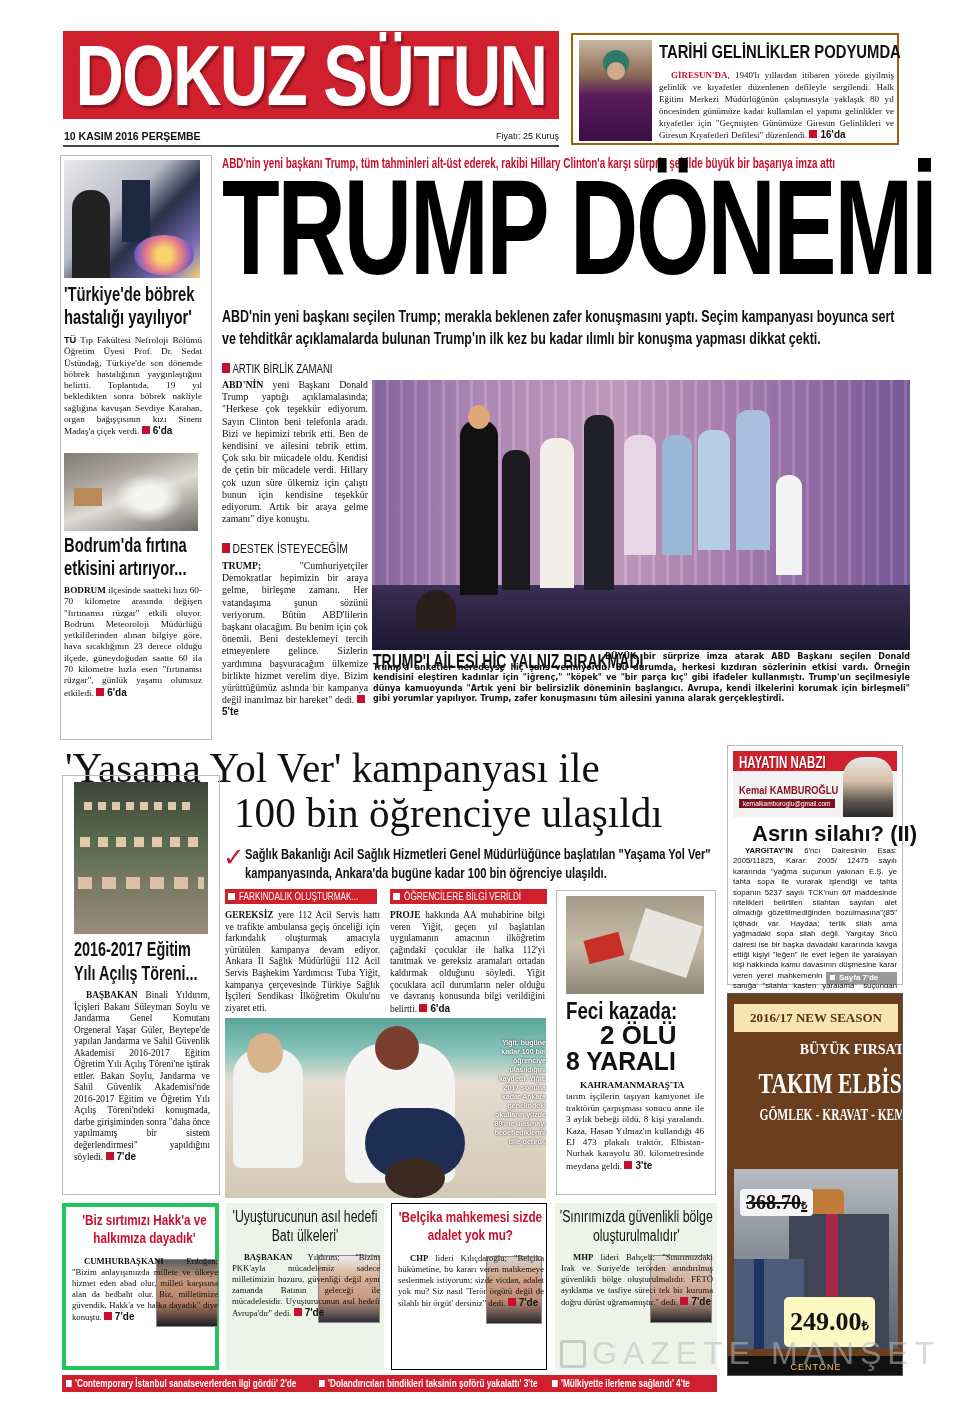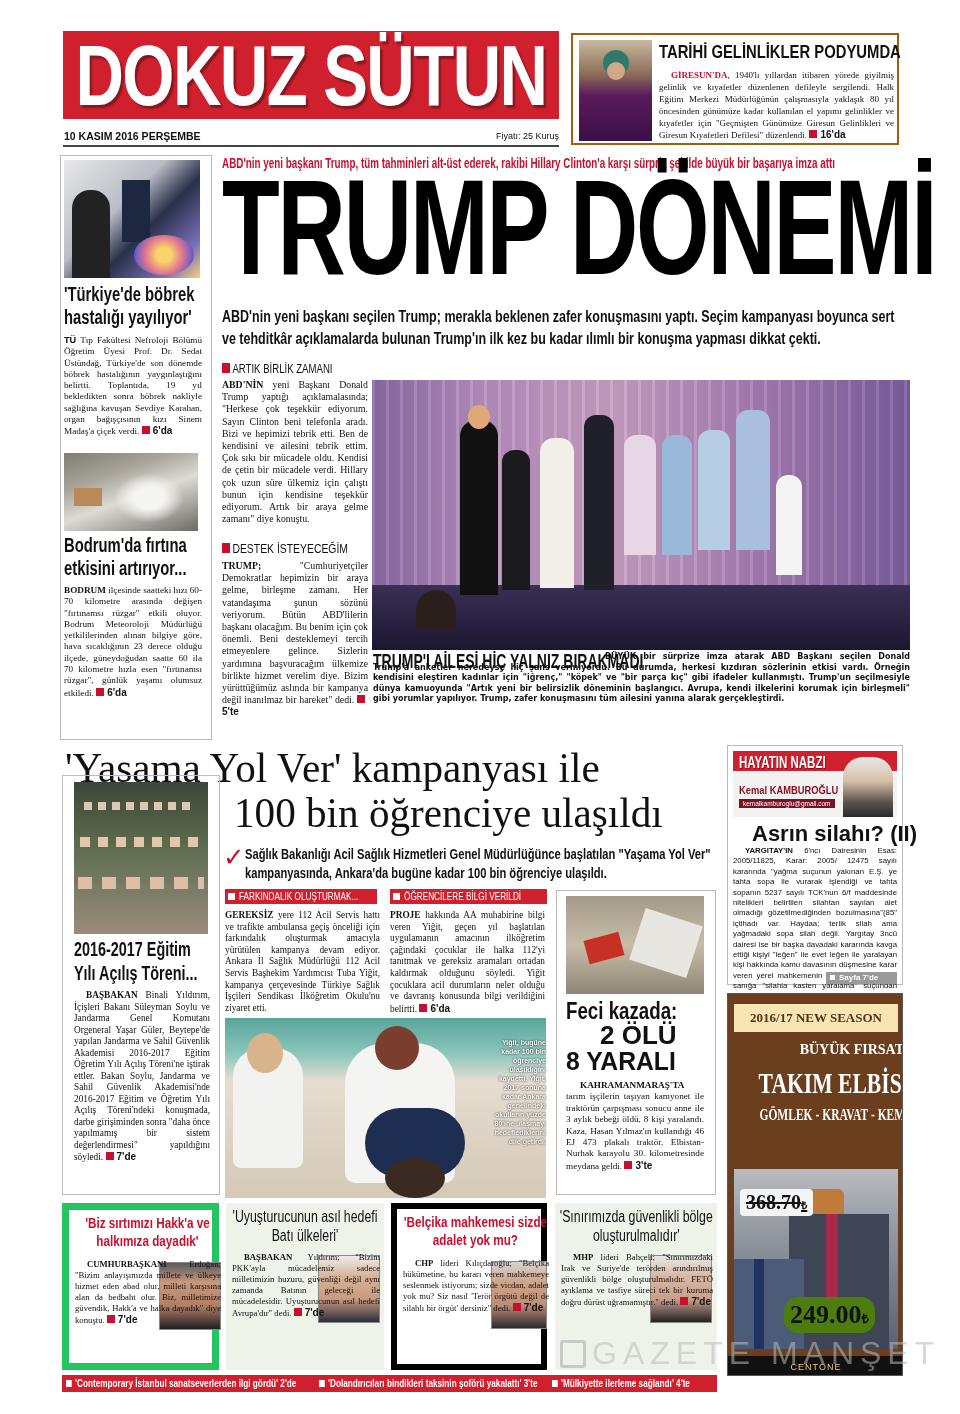--- a/index.html
+++ b/index.html
@@ -180,43 +180,43 @@
   <div class="abs photo" style="left:6px;top:175px;width:164px;height:180px;background:linear-gradient(180deg,#b8bcc2 0%,#8e939c 40%,#5a6270 100%);">
     <div style="position:absolute;left:70px;top:20px;width:40px;height:30px;background:#c07a3a;border-radius:6px;"></div>
     <div style="position:absolute;left:55px;top:45px;width:100px;height:140px;background:#3e4656;"></div>
     <div style="position:absolute;left:92px;top:45px;width:12px;height:110px;background:#a8284a;"></div>
     <div style="position:absolute;left:0;top:90px;width:70px;height:100px;background:#4c5c78;"></div>
     <div style="position:absolute;left:20px;top:90px;width:10px;height:90px;background:#1e3264;"></div>
   </div>
   <div class="abs" style="left:12px;top:195px;background:#f4f4f4;border-radius:4px;padding:2px 6px;font-family:'Liberation Serif',serif;font-weight:bold;font-size:20px;color:#111;white-space:nowrap;text-decoration:line-through;">
     <span>368.70</span><span style="font-size:11px;">₺</span>
   </div>
-  <div class="abs" style="left:56px;top:303px;background:#4d7c0f;border-radius:14px;padding:3px 6px;font-family:'Liberation Serif',serif;font-weight:bold;font-size:26px;color:#111;white-space:nowrap;">
+  <div class="abs" style="left:56px;top:303px;background:#fef9c3;border-radius:5px;padding:10px 6px;font-family:'Liberation Serif',serif;font-weight:bold;font-size:26px;color:#111;white-space:nowrap;">
     <span>249.00</span><span style="font-size:13px;">₺</span>
   </div>
   <div class="abs" style="left:0;top:362px;width:176px;height:21px;background:#111;display:flex;align-items:center;justify-content:center;">
     <span style="font-family:'Liberation Sans',sans-serif;font-size:9px;color:#e8c878;letter-spacing:1px;">CENTONE</span>
   </div>
 </div>
 
-<div class="abs" style="left:62px;top:1203px;width:157px;height:167px;border:7px solid #22c55e;">
+<div class="abs" style="left:62px;top:1203px;width:157px;height:167px;border:4px solid #22c55e;">
   <div class="abs" style="left:2px;top:4px;width:196px;text-align:center;font-family:'Liberation Sans',sans-serif;font-weight:bold;font-size:15px;line-height:18px;color:#c8102e;transform:scaleX(0.78);transform-origin:left top;">'Biz sırtımızı Hakk'a ve halkımıza dayadık'</div>
   <div class="abs photo" style="left:90px;top:52px;width:62px;height:68px;background:linear-gradient(180deg,#5a5a5e 0%,#c89a7e 30%,#b27e64 65%,#1e1e24 100%);border:1px solid #888;"></div>
   <p class="abs body" style="left:6px;top:49px;width:146px;font-size:8.7px;line-height:11px;text-indent:12px;">
     <b style="float:none;">CUMHURBAŞKANI</b><span> Erdoğan; "Bizim anlayışımızda millete ve ülkeye hizmet eden abad olur, milleti karşısına alan da bedbaht olur. Biz, milletimize güvendik, Hakk'a ve halka dayadık" diye konuştu.</span> <span class="sq"></span><span class="ref">7'de</span>
   </p>
 </div>
 <div class="abs" style="left:226px;top:1203px;width:158px;height:167px;background:#eef3ea;">
   <div class="abs" style="left:2px;top:4px;width:200px;text-align:center;font-family:'Liberation Sans',sans-serif;font-size:16px;line-height:19px;transform:scaleX(0.77);transform-origin:left top;">'Uyuşturucunun asıl hedefi Batı ülkeleri'</div>
   <div class="abs photo" style="left:92px;top:52px;width:62px;height:68px;background:linear-gradient(180deg,#ececec 0%,#d8b49a 30%,#c89a82 65%,#2a2e3a 100%);border:1px solid #888;"></div>
   <p class="abs body" style="left:6px;top:49px;width:148px;font-size:8.7px;line-height:11px;text-indent:12px;">
     <b>BAŞBAKAN</b><span> Yıldırım; "Bizim PKK'ayla mücadelemiz sadece milletimizin huzuru, güvenliği değil aynı zamanda Batının geleceği ile mücadelesidir. Uyuşturucunun asıl hedefi Avrupa'dır" dedi.</span> <span class="sq"></span><span class="ref">7'de</span>
   </p>
 </div>
-<div class="abs" style="left:391px;top:1203px;width:156px;height:167px;border:6px solid #000000;">
+<div class="abs" style="left:391px;top:1203px;width:156px;height:167px;border:1px solid #000000;">
   <div class="abs" style="left:2px;top:4px;width:196px;text-align:center;font-family:'Liberation Sans',sans-serif;font-weight:bold;font-size:15px;line-height:18px;color:#c8102e;transform:scaleX(0.78);transform-origin:left top;">'Belçika mahkemesi sizde adalet yok mu?</div>
   <div class="abs photo" style="left:94px;top:52px;width:56px;height:68px;background:linear-gradient(180deg,#d8d4d0 0%,#d0a48a 30%,#bc8e76 65%,#2a2a30 100%);border:1px solid #888;"></div>
   <p class="abs body" style="left:6px;top:49px;width:146px;font-size:8.7px;line-height:11px;text-indent:12px;">
     <b>CHP</b><span> lideri Kılıçdaroğlu; "Belçika hükümetine, bu kararı veren mahkemeye seslenmek istiyorum; sizde vicdan, adalet yok mu? Siz nasıl 'Terör örgütü değil de silahlı bir örgüt' dersiniz" dedi.</span> <span class="sq"></span><span class="ref">7'de</span>
   </p>
 </div>
 <div class="abs" style="left:555px;top:1203px;width:162px;height:167px;background:#eef3ea;">
   <div class="abs" style="left:2px;top:4px;width:206px;text-align:center;font-family:'Liberation Sans',sans-serif;font-size:16px;line-height:19px;transform:scaleX(0.77);transform-origin:left top;">'Sınırımızda güvenlikli bölge oluşturulmalıdır'</div>
   <div class="abs photo" style="left:95px;top:52px;width:62px;height:68px;background:linear-gradient(180deg,#e8e8e8 0%,#d8b8a4 30%,#c8a08c 65%,#222 100%);border:1px solid #888;"></div>
   <p class="abs body" style="left:6px;top:49px;width:152px;font-size:8.7px;line-height:11px;text-indent:12px;">

